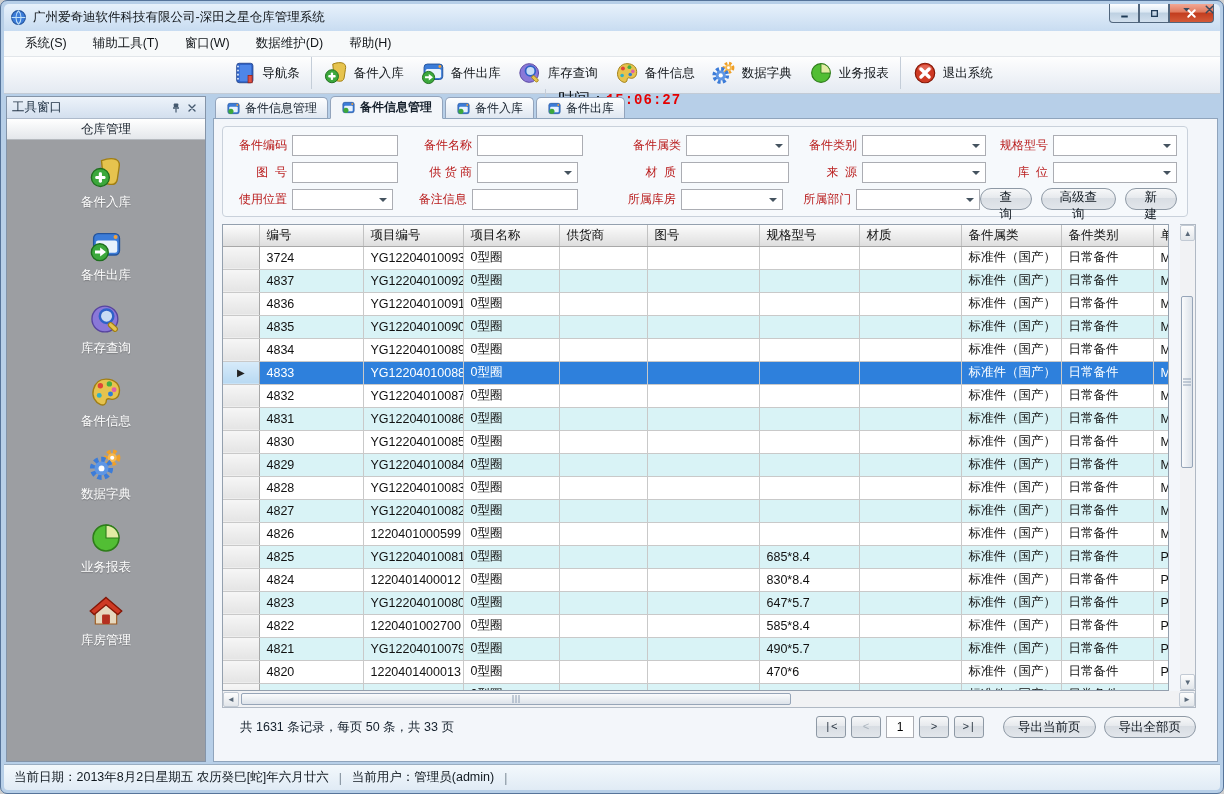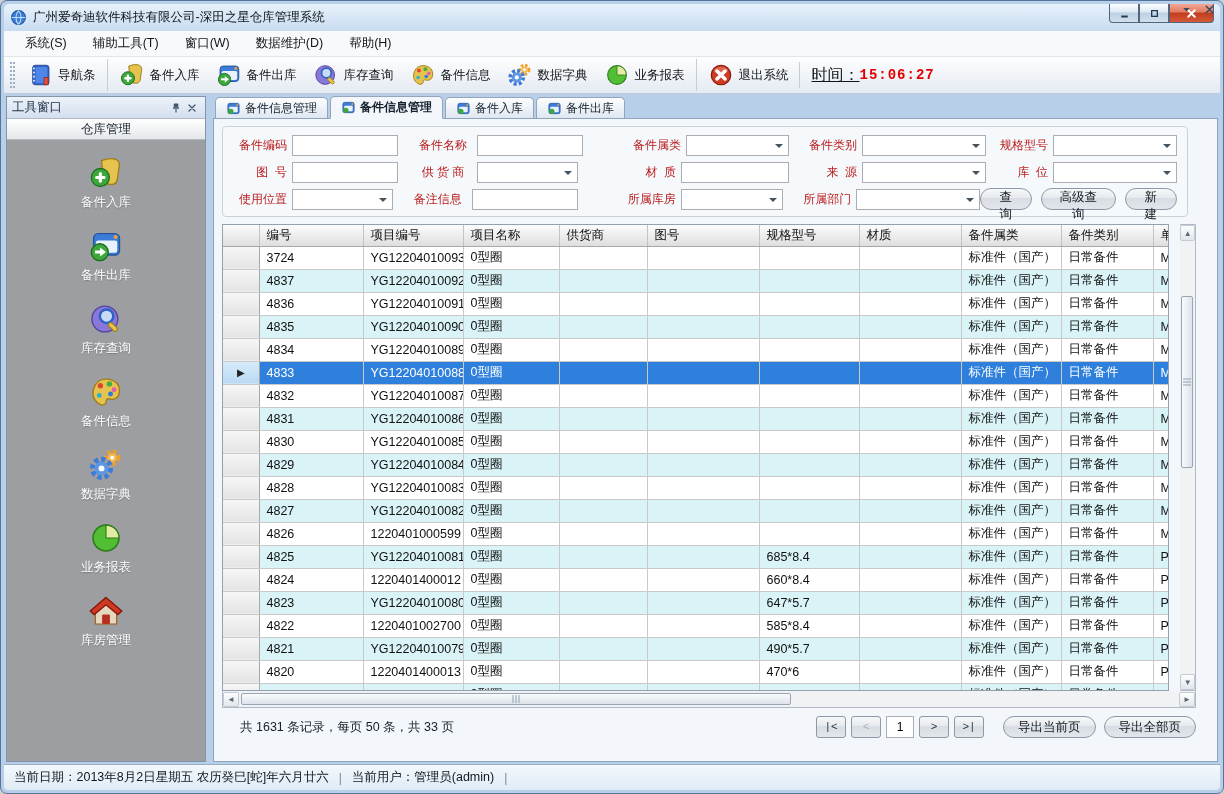--- a/index.html
+++ b/index.html
@@ -11,21 +11,21 @@
   .title-text{font-size:12.5px;color:#101418;}
   .win-controls{position:absolute;top:0;right:6px;display:flex;}
   .win-btn{width:30px;height:19px;border:1px solid #51667D;border-top:none;display:flex;align-items:center;justify-content:center;background:linear-gradient(#FDFEFF,#DCE8F3 45%,#BDD0E1 50%,#D2E0EE);cursor:default;}
   .win-btn:first-child{border-radius:0 0 0 4px;}
   .win-btn.close{width:45px;border-radius:0 0 4px 0;background:linear-gradient(#F0A globalization 0,#fff 0);background:linear-gradient(#F2A794,#E07A5E 45%,#C23C1E 50%,#D45A38);}
   .win-btn svg{width:13px;height:13px;}
   
   .menubar{height:26px;background:#F7F9FA;border-bottom:1px solid #E2E6EA;display:flex;align-items:center;padding:0 8px;}
   .menu-item{padding:4px 13px;font-size:12.5px;color:#101418;cursor:default;}
   
-  .toolbar{height:37px;background:linear-gradient(#FEFEFE,#E4EAF2);border-bottom:1px solid #C2CBD6;display:flex;align-items:center;padding:0 4px;}
+  .toolbar{height:37px;background:linear-gradient(#FEFEFE,#E4EAF2);border-bottom:1px solid #C2CBD6;display:flex;align-items:center;padding:0 4px;flex-direction:column;}
   .tb-grip{width:5px;height:26px;margin:0 4px 0 2px;border-left:2px dotted #9FB0C4;border-right:2px dotted #9FB0C4;}
   .tb-item{display:flex;align-items:center;gap:5px;padding:3px 8px;cursor:default;}
   .tb-item .icon{width:26px;height:26px;}
   .tb-label{font-size:12.5px;color:#101418;}
   .sep-before{border-left:1px solid #C4CDD8;margin-left:3px;padding-left:11px !important;}
   .tb-time{display:flex;align-items:center;margin-left:2px;border-left:1px solid #C4CDD8;padding-left:12px;height:26px;}
   .tb-time-label{font-size:16px;color:#101418;text-decoration:underline;}
   .tb-time-value{font-family:"Liberation Mono","DejaVu Sans Mono",monospace;font-weight:bold;font-size:14px;color:#E50000;letter-spacing:1px;}
   
   .body-row{flex:1;display:flex;min-height:0;padding:2px 2px 0 2px;gap:7px;}
@@ -51,21 +51,21 @@
   .content{flex:1;background:#F3F6FA;border:1px solid #8FA4BC;border-top:none;padding:7px 0 0 8px;min-height:0;overflow:hidden;}
   
   .groupbox{width:966px;border:1px solid #C9D1DB;border-radius:4px;background:#F6F9FC;padding:7px 10px 6px 6px;display:flex;flex-direction:column;gap:5px;}
   .frow{display:flex;align-items:center;height:22px;}
   .flabel{width:58px;text-align:right;margin-right:5px;font-size:12px;color:#b91c1c;white-space:pre;flex:0 0 auto;}
   .txt,.combo{height:21px;border:1px solid #ABADB3;background:#FFFFFF;}
   .txt{padding:0 4px;font-size:12px;font-family:inherit;outline:none;}
   .combo{position:relative;cursor:default;}
   .combo::after{content:"";position:absolute;right:5px;top:8px;border:4px solid transparent;border-top-color:#45535F;}
   .w106{width:106px;} .w130{width:130px;} .w108{width:108px;}
-  .g1{margin-left:16px;text-align:center;} .g2{margin-left:40px;} .g3{margin-left:10px;} .g4{margin-left:4px;}
+  .g1{margin-left:16px;} .g2{margin-left:40px;} .g3{margin-left:10px;} .g4{margin-left:4px;}
   .form-buttons{margin-left:auto;display:flex;gap:9px;}
   .btn{height:22px;padding:0 14px;border:1px solid #8E99A5;border-radius:11px;background:linear-gradient(#F7F8F9,#E6E9ED 45%,#D8DDE3 46%,#E2E6EB);font-size:12.5px;color:#101820;font-family:inherit;cursor:default;}
   
   .grid-block{margin-top:7px;width:974px;}
   .grid-row{display:flex;gap:11px;}
   .grid-viewport{width:958px;height:467px;overflow:hidden;border:1px solid #94A0AE;background:#fff;}
   table.grid{table-layout:fixed;border-collapse:collapse;width:956px;}
   .grid th{height:21px;background:linear-gradient(#FCFCFC,#EAEAEA 60%,#DEDEDE);border-right:1px solid #C2C2C2;border-bottom:1px solid #A8A8A8;font-weight:normal;font-size:12.5px;text-align:left;padding:0 0 0 7px;white-space:nowrap;overflow:hidden;}
   .grid th.rowsel-h{padding:0;}
   .grid td{height:23px;border-right:1px solid #C9C9C9;border-bottom:1px solid #C9C9C9;font-size:12.5px;padding:0 0 0 7px;white-space:nowrap;overflow:hidden;background:#FFFFFF;}
@@ -690,21 +690,21 @@
                       <td>日常备件</td>
                       <td>PC</td>
                     </tr>
                     <tr>
                       <td class="rowsel"></td>
                       <td>4824</td>
                       <td>1220401400012</td>
                       <td>0型圈</td>
                       <td></td>
                       <td></td>
-                      <td>660*8.4</td>
+                      <td>830*8.4</td>
                       <td></td>
                       <td>标准件（国产）</td>
                       <td>日常备件</td>
                       <td>PC</td>
                     </tr>
                     <tr>
                       <td class="rowsel"></td>
                       <td>4823</td>
                       <td>YG12204010080</td>
                       <td>0型圈</td>

